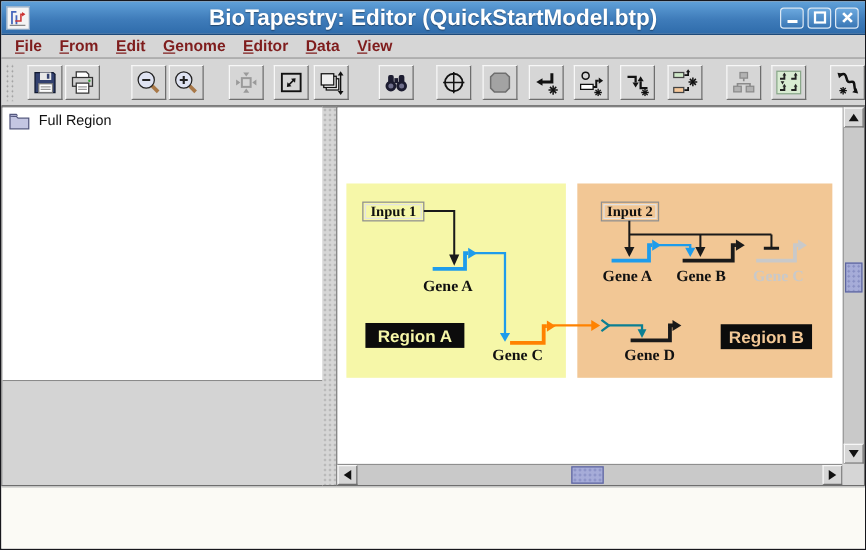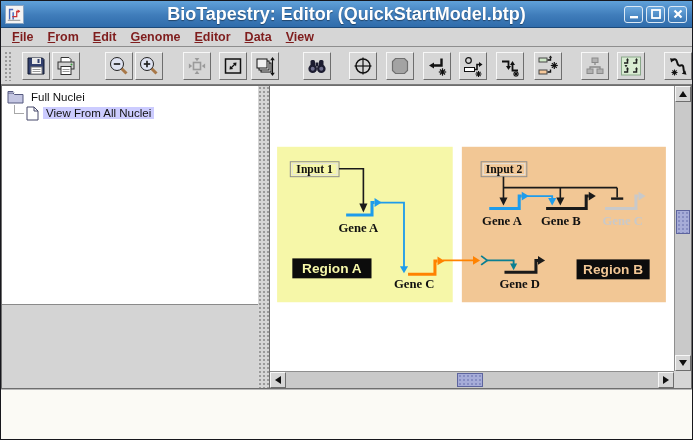--- a/index.html
+++ b/index.html
@@ -322,29 +322,21 @@
 
   <div class="content">
 
     <div class="tree-panel">
       <div class="tree-view">
         <div class="tree-row">
           <svg width="17" height="14" viewBox="0 0 17 14" style="margin-right:4px">
             <path d="M1 3 h5 l1.5 1.5 H16 V13 H1 z" fill="#c4c6e2" stroke="#55597f"></path>
             <path d="M1 3 V1.5 h5 l1 1" fill="#a9abce" stroke="#55597f"></path>
           </svg>
-          <span class="lbl">Full Nuclei</span>
-        </div>
-        <div class="tree-row">
-          <span class="tree-elbow"></span>
-          <svg width="13" height="15" viewBox="0 0 13 15" style="margin:0 4px 0 2px">
-            <path d="M1 1 h7 l4 4 V14 H1 z" fill="#fff" stroke="#46496b"></path>
-            <path d="M8 1 V5 H12" fill="none" stroke="#46496b"></path>
-          </svg>
-          <span class="lbl sel">View From All Nuclei</span>
+          <span class="lbl">Full Region</span>
         </div>
       </div>
       <div class="tree-rest"></div>
     </div>
 
     <div class="splitter"></div>
 
     <div class="canvas-panel">
       <div class="viewport">
         <svg viewBox="0 0 398 286" preserveAspectRatio="none">

